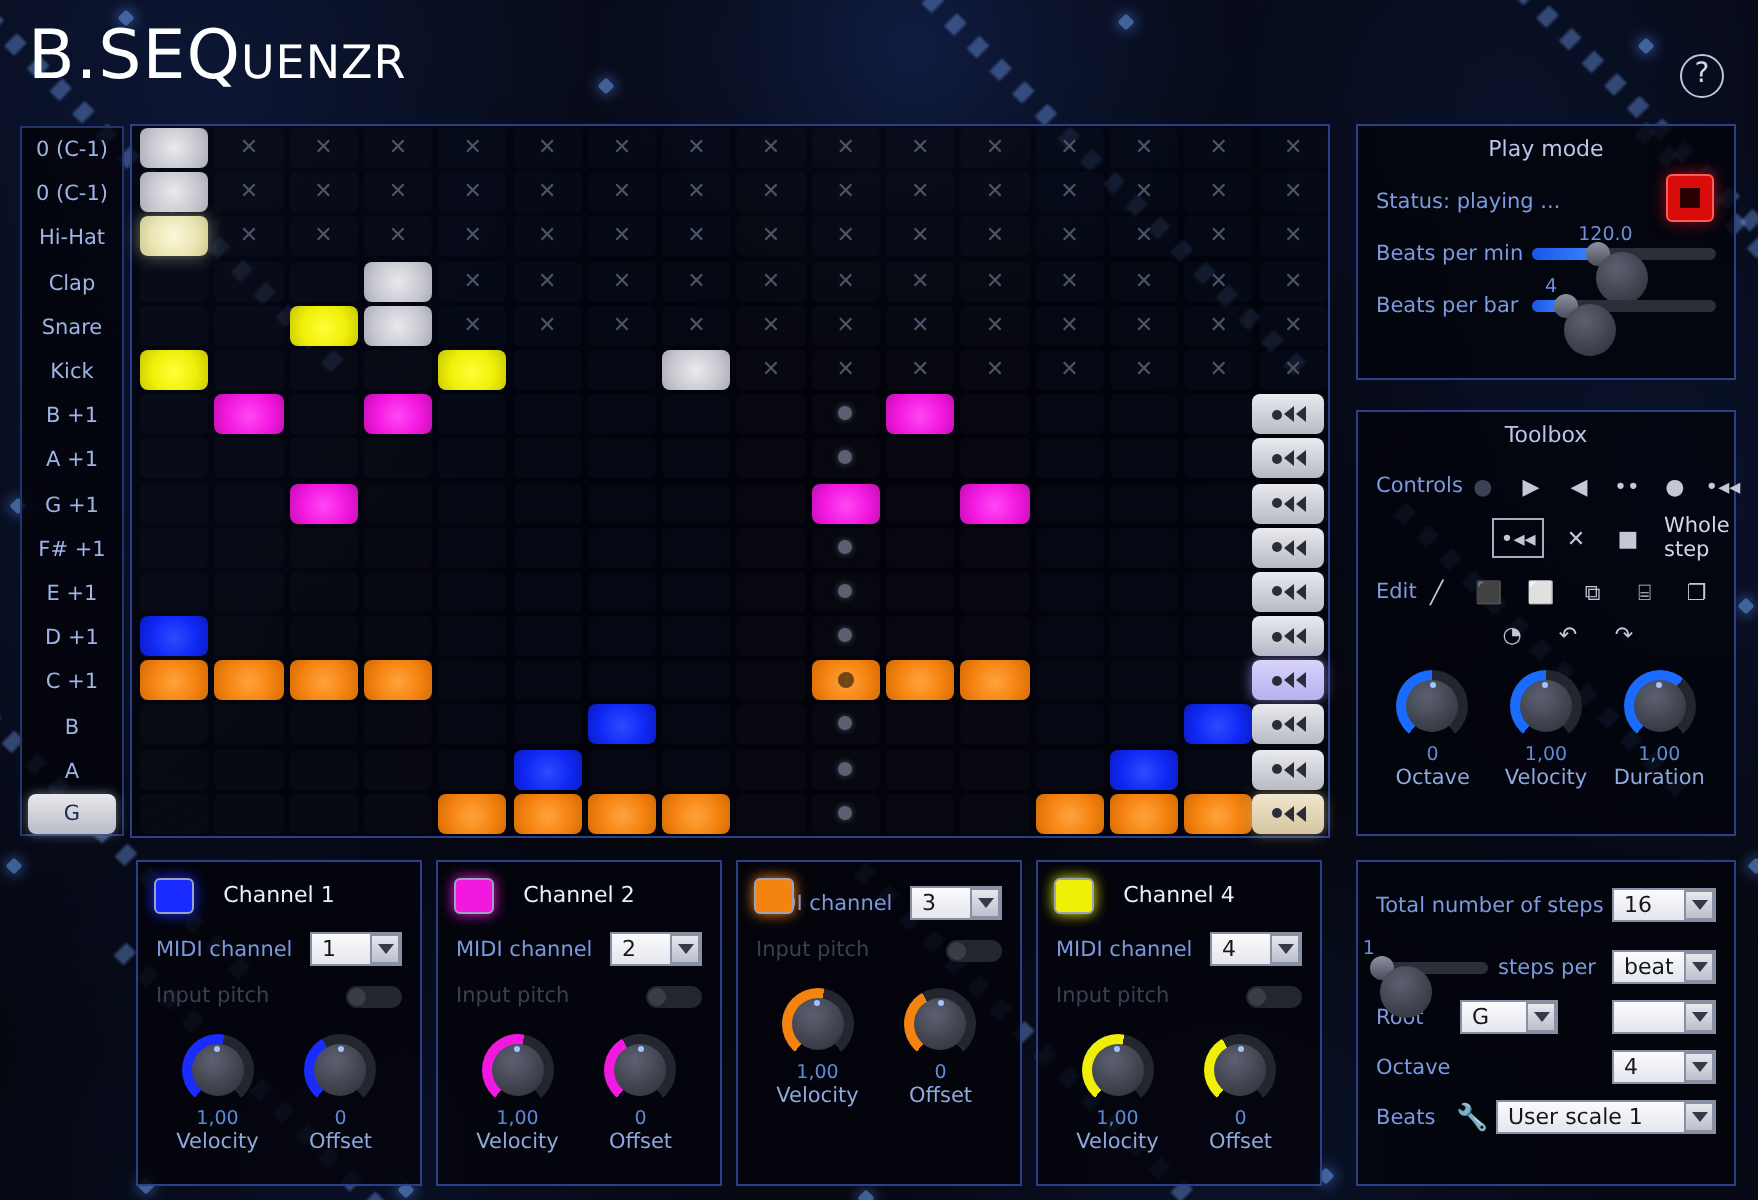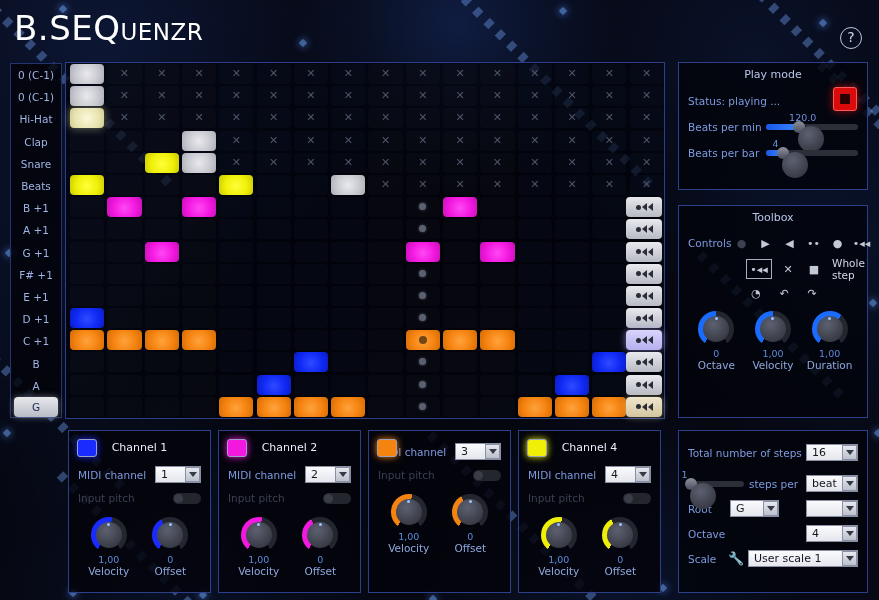--- a/index.html
+++ b/index.html
@@ -178,21 +178,21 @@
       <div class="nrow">
         <span>Hi-Hat</span>
       </div>
       <div class="nrow">
         <span>Clap</span>
       </div>
       <div class="nrow">
         <span>Snare</span>
       </div>
       <div class="nrow">
-        <span>Beats</span>
+        <span>Kick</span>
       </div>
       <div class="nrow">
         <span>B +1</span>
       </div>
       <div class="nrow">
         <span>A +1</span>
       </div>
       <div class="nrow">
         <span>G +1</span>
       </div>
@@ -720,20 +720,31 @@
         </div>
     </div>
     <div class="tbrow" style="margin-top:5px; padding-left:67px;">
       <div id="toolicons" style="display:flex; gap:6px; align-items:center;">
           <div class="ticon selbox-tool">•◂◂</div>
           <div class="ticon">✕</div>
           <div class="ticon">■</div>
         </div>
       <div class="lbl" style="color:#d2d8e8; margin-left:8px;">Whole step</div>
     </div>
+    <div class="tbrow" style="margin-top:6px;">
+      <div class="lbl">Edit</div>
+      <div id="editicons" style="display:flex; gap:6px;">
+          <div class="ticon">╱</div>
+          <div class="ticon">⬛</div>
+          <div class="ticon">⬜</div>
+          <div class="ticon">⧉</div>
+          <div class="ticon">⌸</div>
+          <div class="ticon">❐</div>
+        </div>
+    </div>
     <div class="tbrow" style="margin-top:3px; padding-left:67px;">
       <div id="editicons2" style="display:flex; gap:8px;">
           <div class="ticon">◔</div>
           <div class="ticon">↶</div>
           <div class="ticon">↷</div>
         </div>
     </div>
     <div class="tbrow" style="margin-top:9px; justify-content:space-around;" id="tbknobs">
         <div class="knobwrap">
           <div class="knob" style="--arc:#1a6bff; --deg:140deg">
@@ -917,21 +928,21 @@
       </div>
     </div>
     <div class="prow" style="margin-top:8px;">
       <div class="lbl" style="flex:1;">Octave</div>
       <div class="sel-box" style="width:52px;">
         <span>4</span>
         <span class="sel-arrow"></span>
       </div>
     </div>
     <div class="prow" style="margin-top:8px;">
-      <div class="lbl" style="width:36px;">Scale</div>
+      <div class="lbl" style="width:36px;">Beats</div>
       <span style="color:#dfe4f0; font-size:13px; width:16px;">🔧</span>
       <div class="sel-box" style="flex:1;">
         <span>User scale 1</span>
         <span class="sel-arrow"></span>
       </div>
     </div>
   </div>
 </div>
 
 </body></html>

